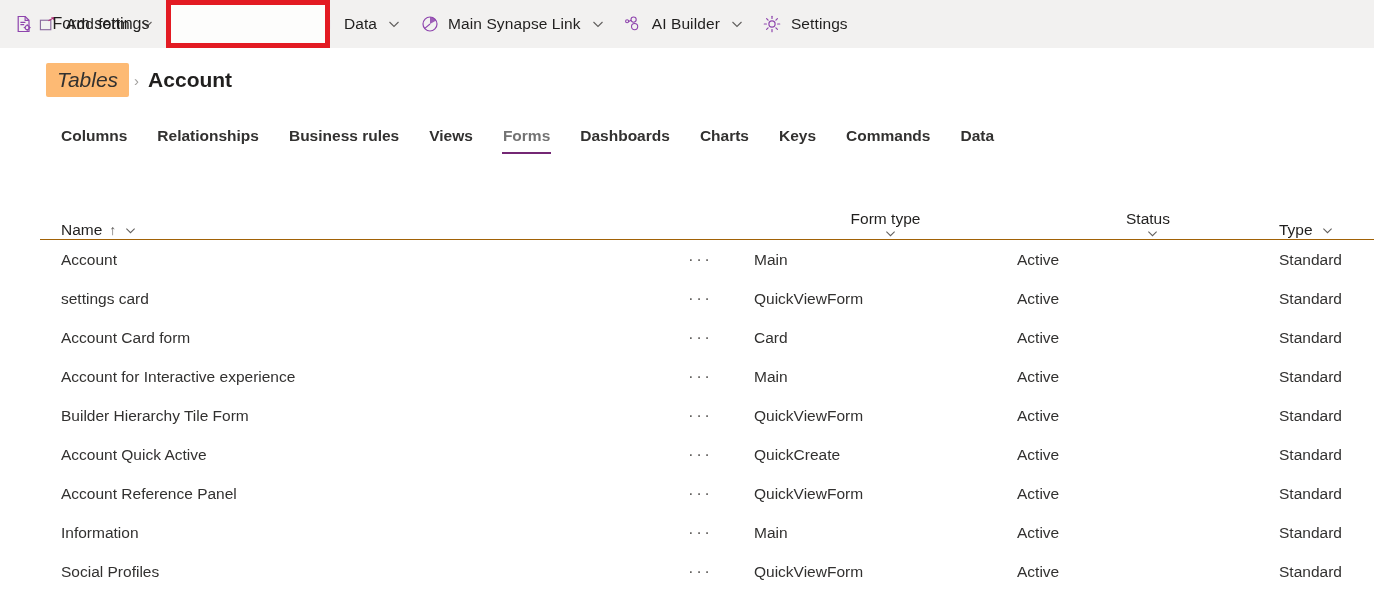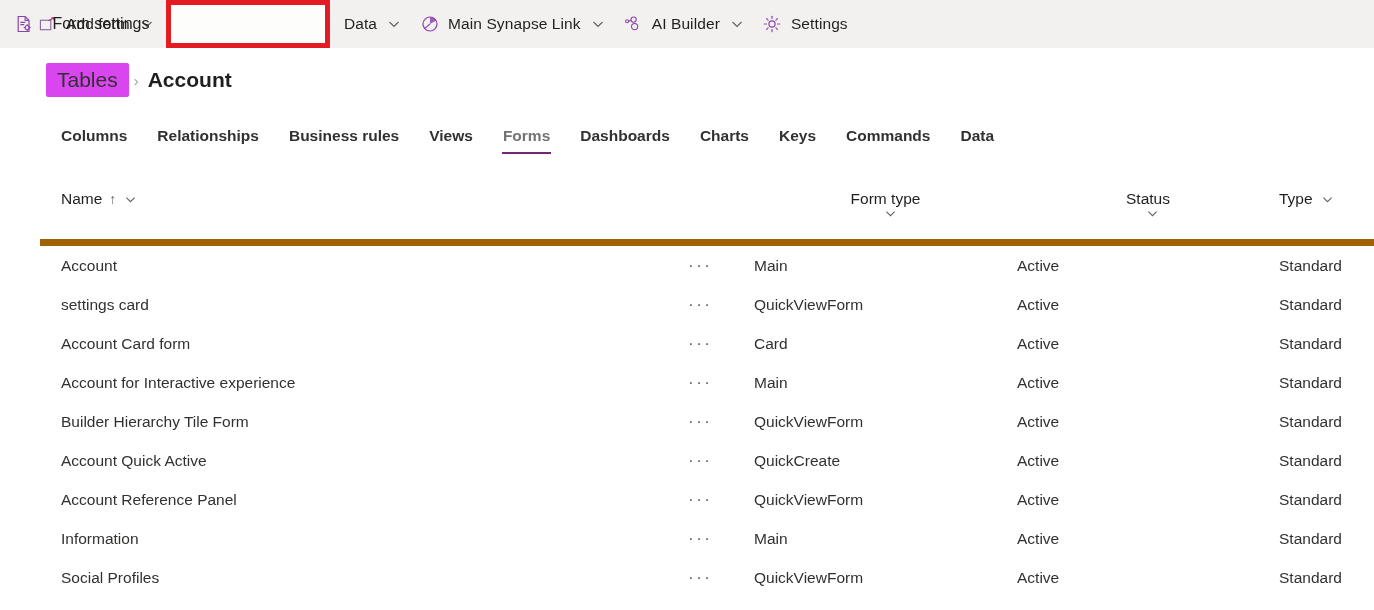--- a/index.html
+++ b/index.html
@@ -90,23 +90,24 @@
     top: 58px;
     left: 46px;
     display: flex;
     align-items: center;
     height: 44px;
   }
   .crumb-link {
     font-size: 21px;
     color: #323130;
     padding: 5px 11px;
-    background: #d946ef;
+    background: #fdba74;
     border-radius: 2px;
     cursor: pointer;
+    font-style: italic;
   }
   .crumb-sep {
     font-size: 15px;
     color: #a19f9d;
     margin: 0 5px;
   }
   .crumb-current {
     font-size: 21px;
     font-weight: bold;
     color: #201f1e;
@@ -147,23 +148,23 @@
 
   
   .grid {
     position: absolute;
     top: 190px;
     left: 40px;
     width: 1334px;
   }
   .grid-head {
     display: flex;
-    align-items: flex-start;
+    align-items: flex-end;
     height: 49px;
-    border-bottom: 7px solid #a16207;
+    border-bottom: 1px solid #a16207;
   }
   .col-head {
     font-size: 15.5px;
     color: #201f1e;
     display: flex;
     align-items: center;
     cursor: pointer;
     box-sizing: border-box;
   }
   .col-head .sortarrow {

